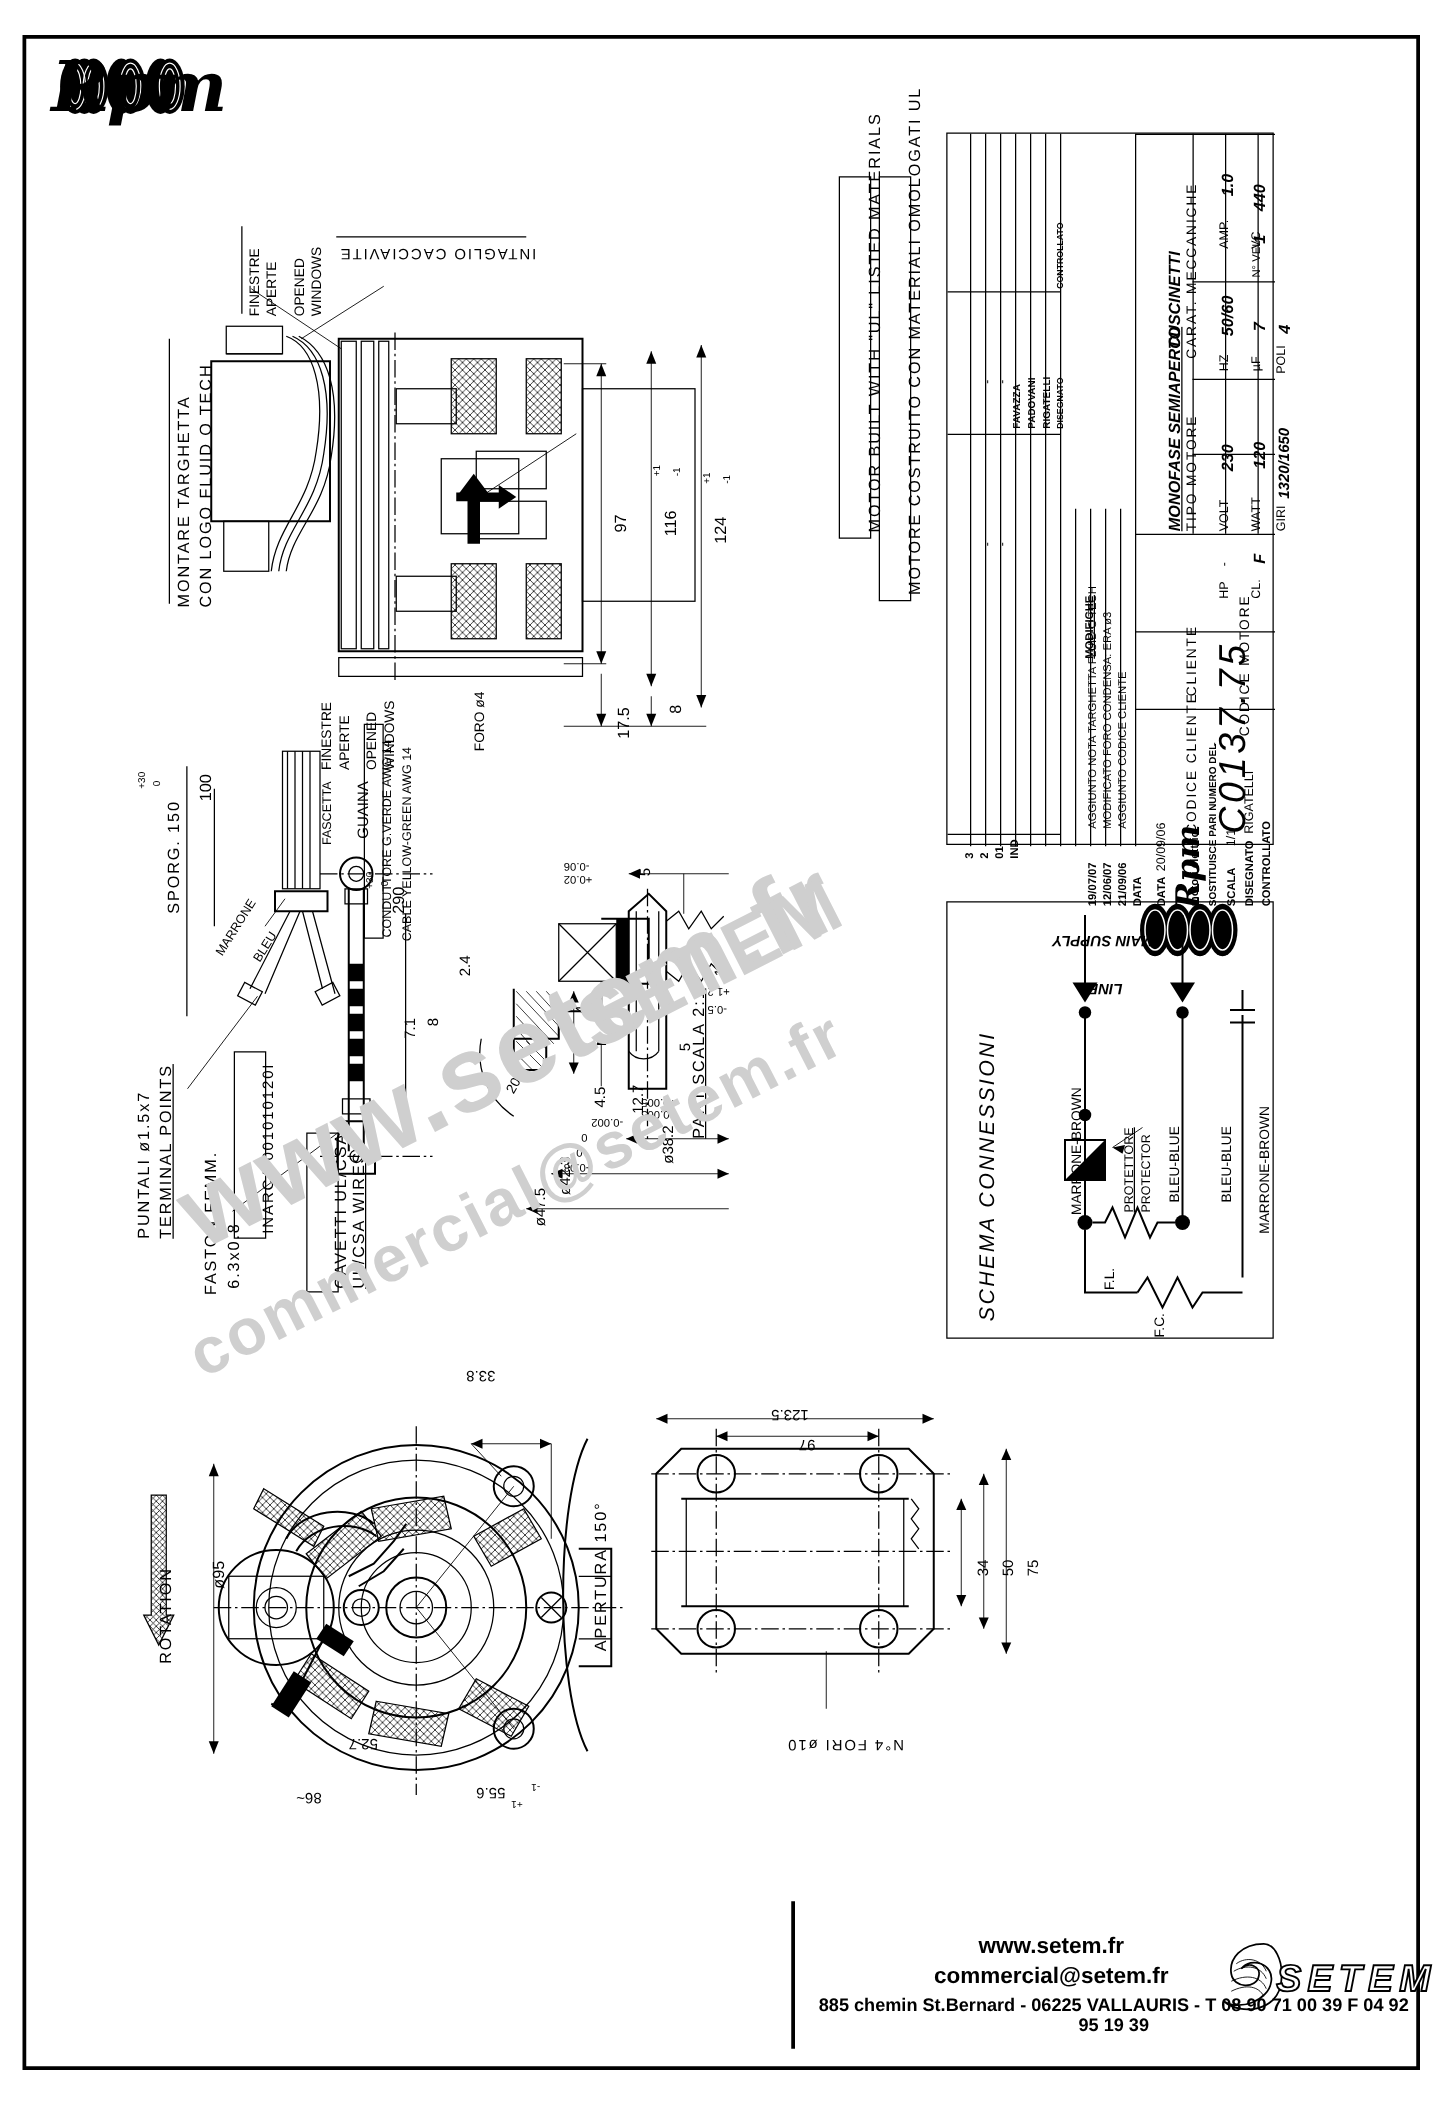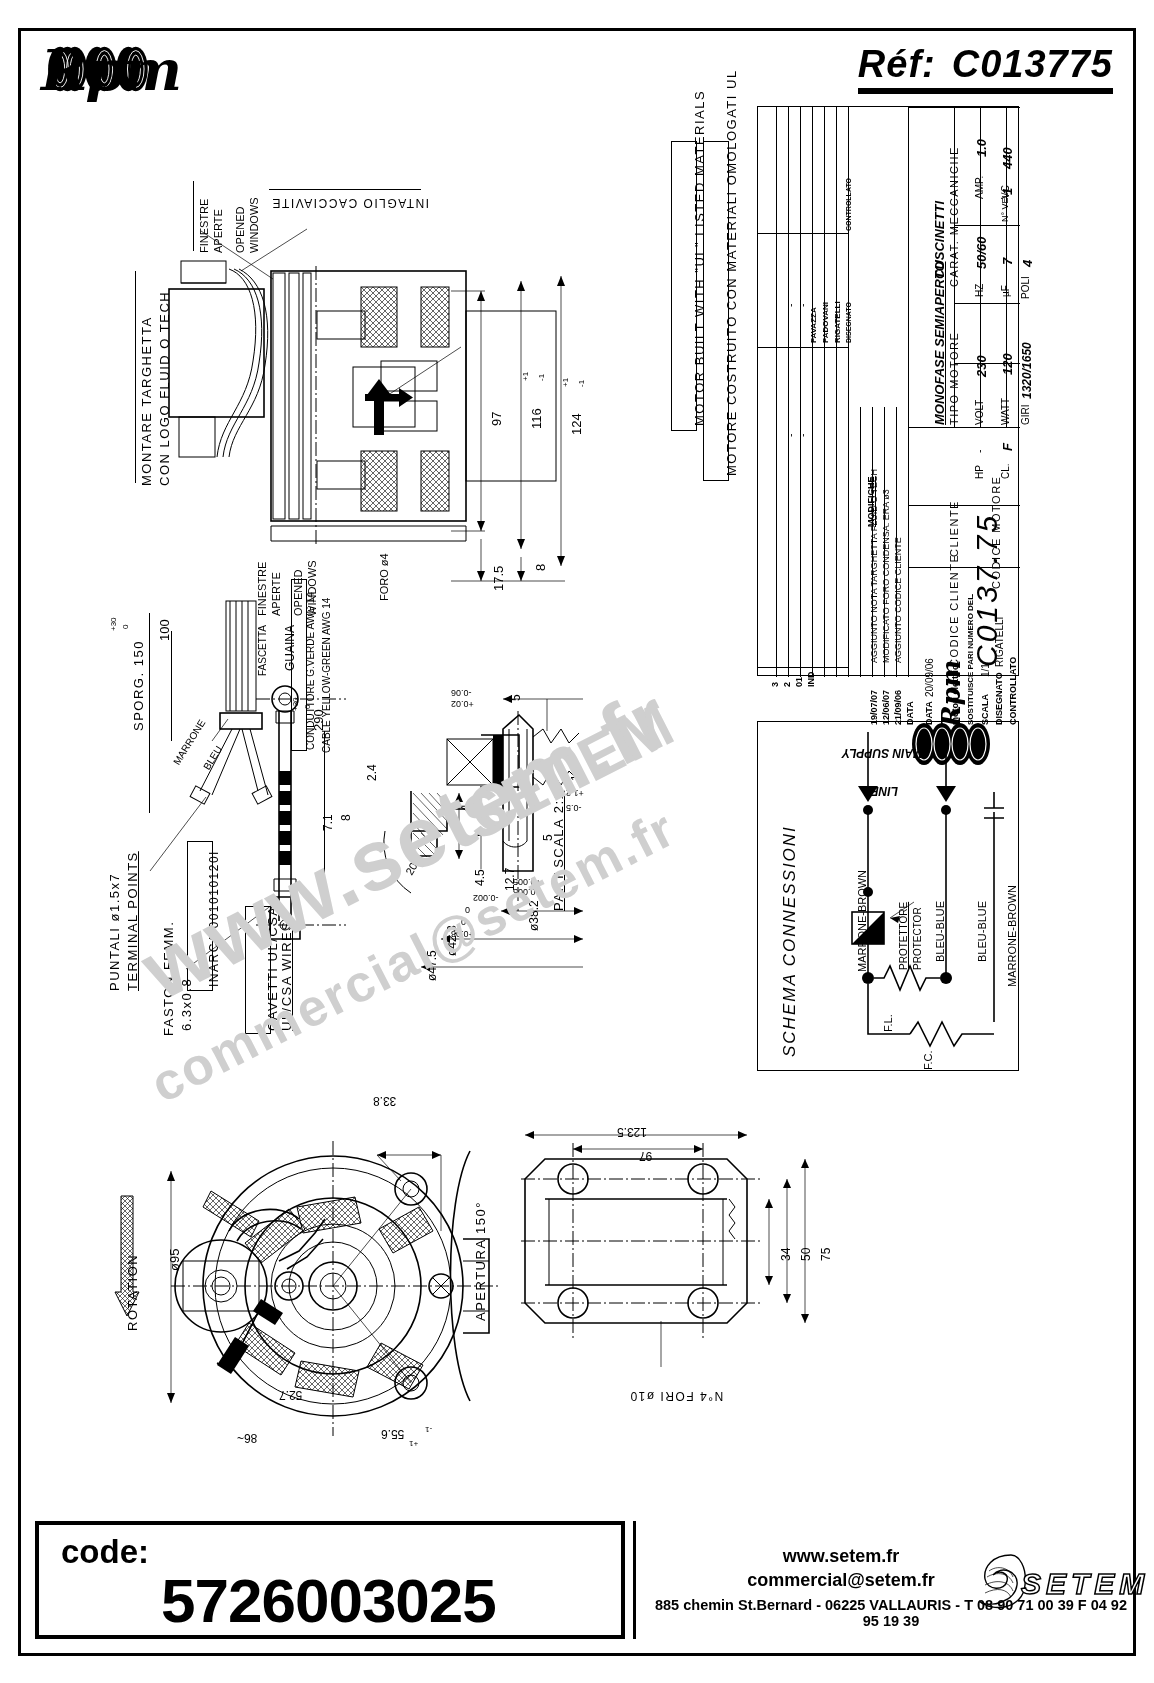--- a/index.html
+++ b/index.html
@@ -82,23 +82,20 @@
         <ellipse cx="38" cy="26" rx="9" ry="20"></ellipse>
           <ellipse cx="38" cy="26" rx="5" ry="15"></ellipse>
         <ellipse cx="70" cy="26" rx="9" ry="20"></ellipse>
           <ellipse cx="70" cy="26" rx="5" ry="15"></ellipse>
         <ellipse cx="104" cy="26" rx="9" ry="20"></ellipse>
           <ellipse cx="104" cy="26" rx="5" ry="15"></ellipse>
       </g>
     </svg>
     <div class="logo-rpm">Rpm</div>
 
-    <div class="ref-wrap">
-      <span class="ref-lbl">Réf:</span><span class="ref-val">C013775</span>
-    </div>
   </div>
 
   <div class="ulbox" style="left:650px;top:110px;width:26px;height:290px;">
     <div class="r90 txt t13 sp" style="left:20px;top:284px;">MOTOR BUILT WITH "UL" LISTED MATERIALS</div>
   </div>
   <div class="ulbox" style="left:682px;top:110px;width:26px;height:340px;">
     <div class="r90 txt t13 sp" style="left:20px;top:334px;">MOTORE COSTRUITO CON MATERIALI OMOLOGATI UL</div>
   </div>
 
   <div class="tblock">
@@ -626,24 +623,20 @@
   <div class="r90 txt t12" style="left:758px;top:1230px;">34</div>
   <div class="r90 txt t12" style="left:778px;top:1230px;">50</div>
   <div class="r90 txt t12" style="left:798px;top:1230px;">75</div>
   <div class="r180 txt t12 sp" style="left:608px;top:1358px;">N°4 FORI ø10</div>
 
   <div class="wm wm1">www.setem.fr</div>
   <div class="wm wm3">commercial@setem.fr</div>
   <div class="wm wm2">SETEM</div>
 
   <div class="foot">
-    <div class="codebox">
-      <div class="code-lbl">code:</div>
-      <div class="code-val">5726003025</div>
-    </div>
     <div class="footdiv"></div>
     <div class="foot-url">www.setem.fr</div>
     <div class="foot-mail">commercial@setem.fr</div>
     <div class="foot-addr">885 chemin St.Bernard  -  06225 VALLAURIS  -  T 08 90 71 00 39   F 04 92 95 19 39</div>
     <svg class="setem-bird" viewBox="0 0 56 62">
       <path d="M40,4 C22,4 12,16 14,28 C16,40 34,40 36,30 C38,22 28,18 22,24
                C30,14 48,20 46,34 C44,50 20,58 8,50 C22,62 52,58 54,34 C56,16 48,4 40,4 z" fill="none" stroke="#000" stroke-width="1.4"></path>
       <path d="M18,20 C26,14 38,16 42,26" fill="none" stroke="#000" stroke-width=".7"></path>
       <path d="M16,26 C26,20 38,22 42,32" fill="none" stroke="#000" stroke-width=".7"></path>
       <path d="M14,34 C26,28 38,30 42,40" fill="none" stroke="#000" stroke-width=".7"></path>

